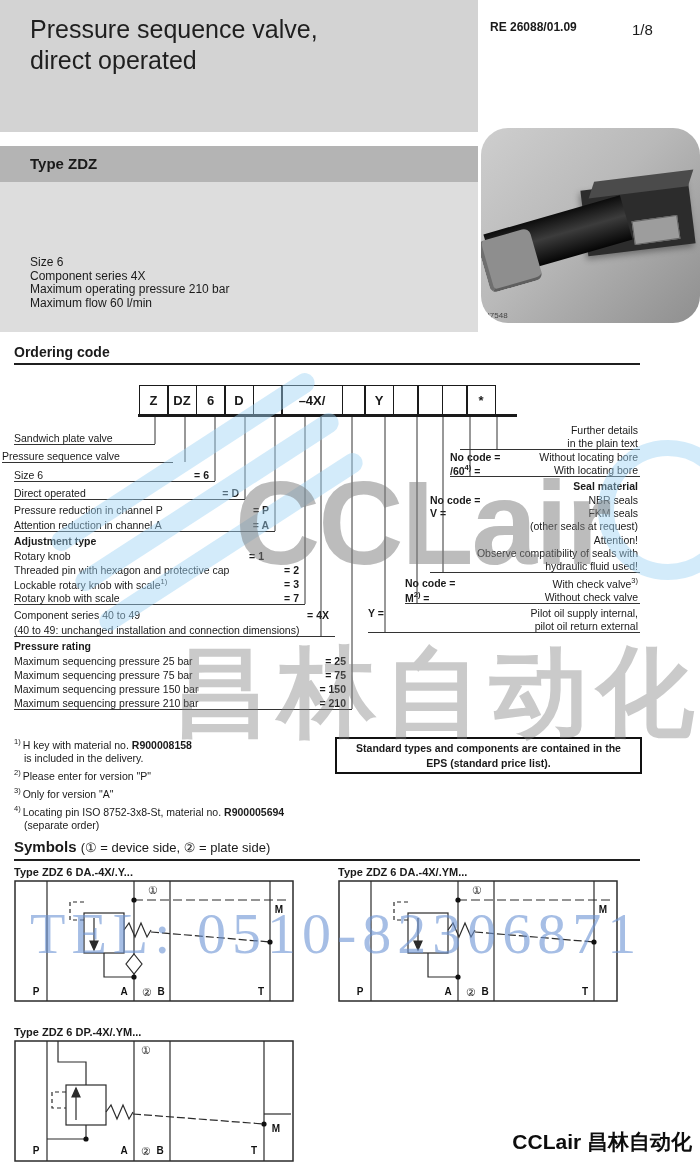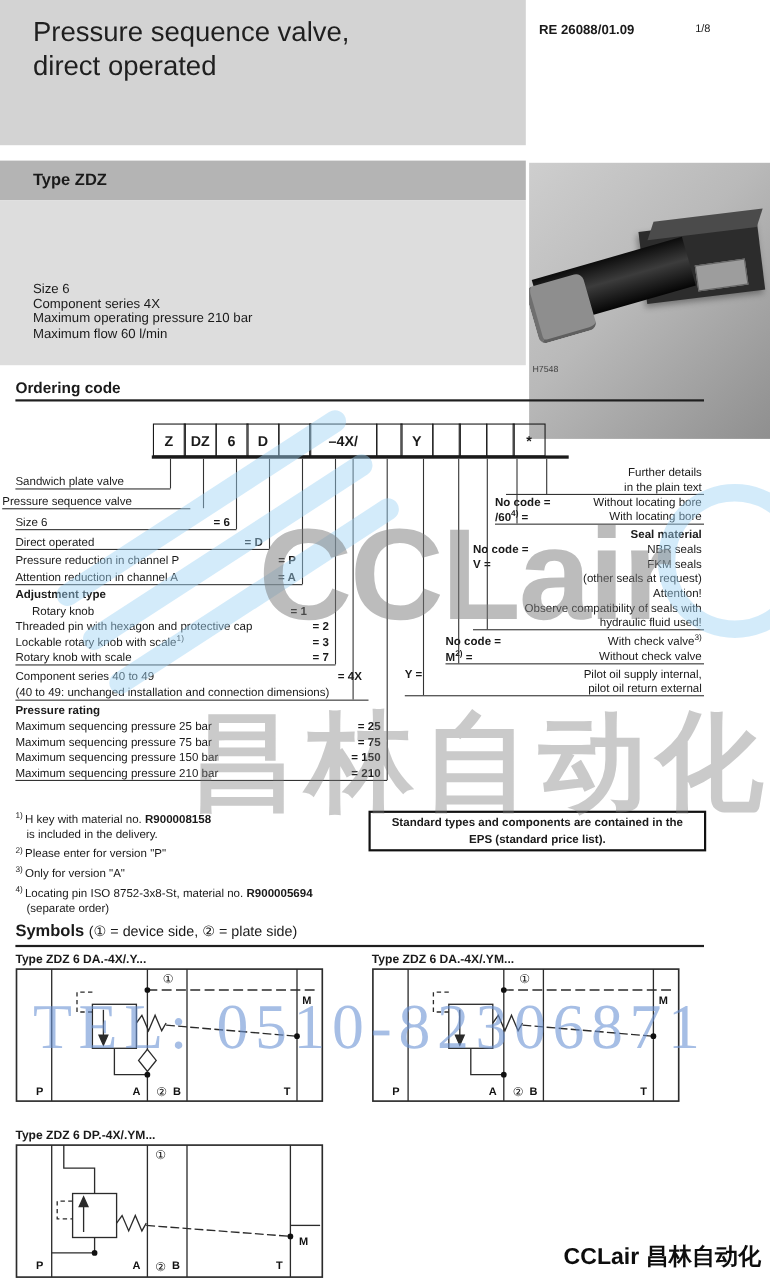--- a/index.html
+++ b/index.html
@@ -3,27 +3,27 @@
 <meta charset="utf-8">
 <style>
   html,body{margin:0;padding:0;background:#888;}
   #page{position:relative;width:700px;height:1163px;background:#fff;overflow:hidden;
         font-family:"Liberation Sans",sans-serif;color:#1a1a1a;margin:0 auto;}
   .abs{position:absolute;}
   
   #hdr-band{left:0;top:0;width:478px;height:132px;background:#d3d3d3;}
   #doc-title{left:30px;top:14px;font-size:25px;line-height:31px;color:#1f1f1f;}
   #doc-number{left:490px;top:20px;font-size:12px;font-weight:bold;}
-  #page-number{left:632px;top:21px;font-size:10px;}
+  #page-number{left:632px;top:21px;font-size:15px;}
   #type-band{left:0;top:146px;width:478px;height:36px;background:#b4b4b4;}
   #type-label{left:30px;top:155px;font-size:15px;font-weight:bold;}
   #spec-block{left:0;top:182px;width:478px;height:150px;background:#dddddd;}
   #spec-lines{left:30px;top:256px;font-size:12px;line-height:13.5px;}
   
-  #photo{left:481px;top:148px;width:219px;height:251px;background:linear-gradient(135deg,#cecece 0%,#b9b9b9 45%,#8f8f8f 100%);overflow:hidden;}
+  #photo{left:481px;top:128px;width:219px;height:195px;background:linear-gradient(135deg,#cecece 0%,#b9b9b9 45%,#8f8f8f 100%);overflow:hidden;border-radius:27px;}
   .ph{position:absolute;}
   #photo-code{left:3px;top:183px;font-size:8px;color:#444;}
   
   .sec-title{font-size:14px;font-weight:bold;}
   .rule{background:#1f1f1f;height:2px;}
   
   #code-row{left:140px;top:385px;display:flex;position:absolute;}
   .cell{border:1.5px solid #1a1a1a;margin-left:-1.5px;height:30px;box-sizing:border-box;
         display:flex;align-items:center;justify-content:center;font-weight:bold;font-size:13px;}
   #code-base{left:138px;top:414px;width:379px;height:2.5px;background:#1a1a1a;}
@@ -128,21 +128,21 @@
         <span class="lbl">Pressure reduction in channel P</span>
         <span class="code">= P</span>
       </div>
       <div class="lrow ul" style="left: 14px; top: 517px; width: 261px;">
         <span class="lbl">Attention reduction in channel A</span>
         <span class="code">= A</span>
       </div>
       <div class="lrow boldlbl" style="left: 14px; top: 533px; width: 261px;">
         <span class="lbl">Adjustment type</span>
       </div>
-      <div class="lrow" style="left: 29px; top: 548px; width: 256px;">
+      <div class="lrow" style="left: 14px; top: 548px; width: 256px;">
         <span class="lbl">Rotary knob</span>
         <span class="code">= 1</span>
       </div>
       <div class="lrow" style="left: 14px; top: 562px; width: 291px;">
         <span class="lbl">Threaded pin with hexagon and protective cap</span>
         <span class="code">= 2</span>
       </div>
       <div class="lrow" style="left: 14px; top: 576px; width: 291px;">
         <span class="lbl">Lockable rotary knob with scale<sup>1)</sup></span>
         <span class="code">= 3</span>

